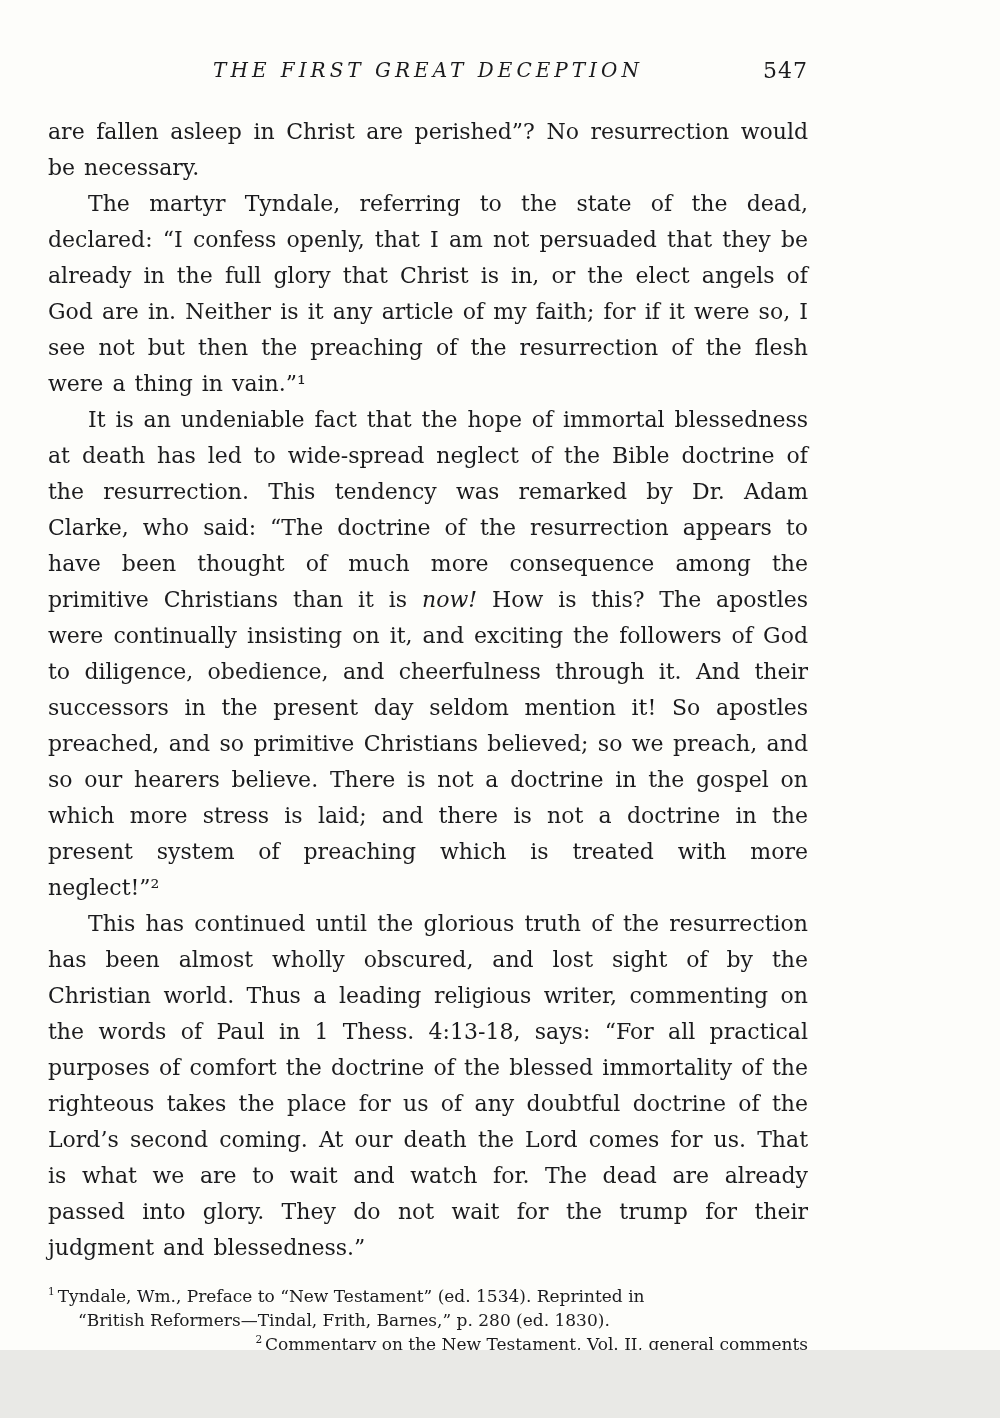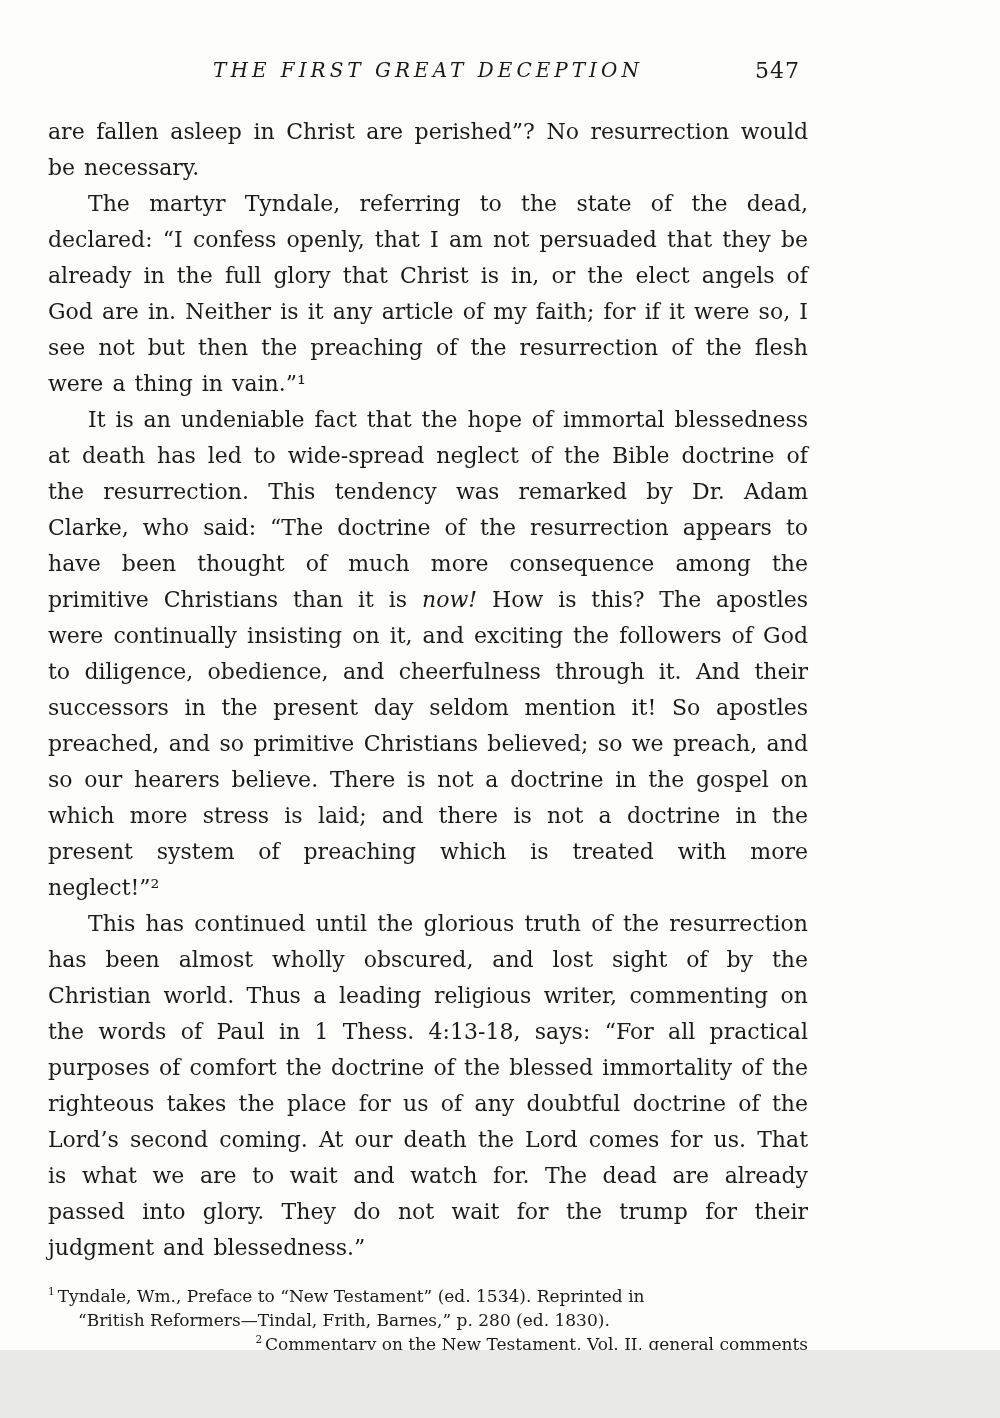--- a/index.html
+++ b/index.html
@@ -26,21 +26,21 @@
     height: 30px;
   }
   .running-title {
     font-style: italic;
     font-size: 20px;
     letter-spacing: 4px;
     white-space: nowrap;
   }
   .page-number {
     position: absolute;
-    right: 8px;
+    right: 0;
     top: 0;
     font-size: 22px;
     letter-spacing: 1px;
     text-align: right;
   }
   .body-text {
     font-size: 22px;
     line-height: 36px;
     text-align: justify;
     word-spacing: 2px;

